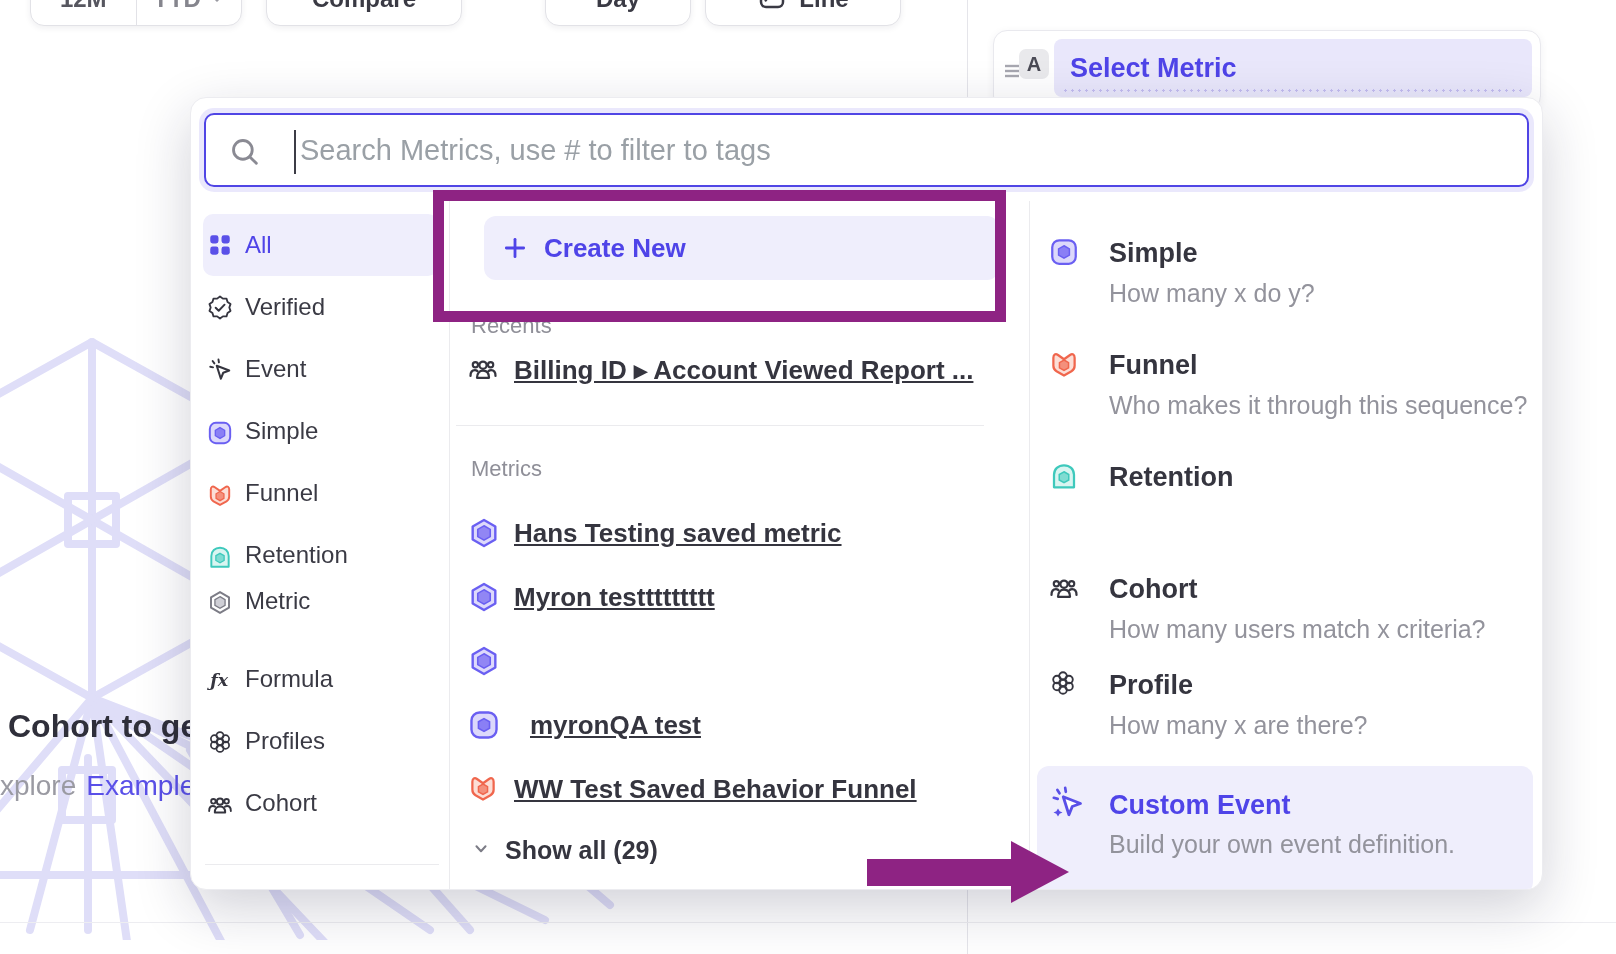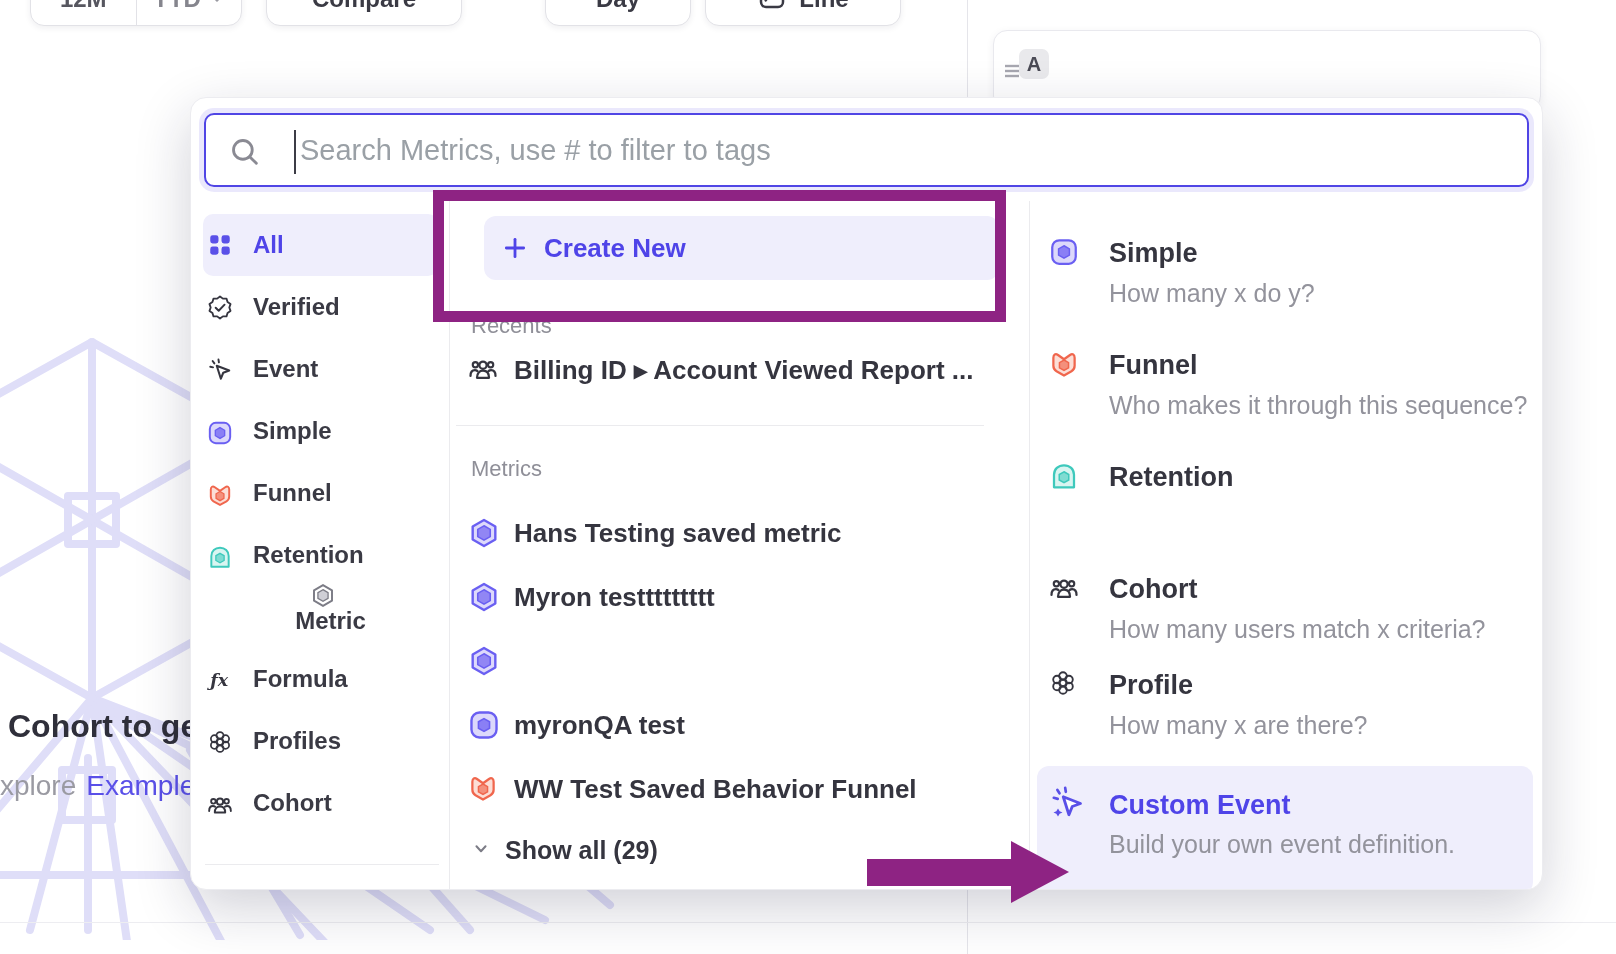--- a/index.html
+++ b/index.html
@@ -53,37 +53,37 @@
   .search-caret{position:absolute;left:88px;top:15px;width:2px;height:44px;background:#3c3c46;}
   .search-input{position:absolute;left:94px;top:4px;width:1200px;height:62px;border:none;outline:none;
     font-family:"Liberation Sans",sans-serif;font-size:29px;color:#3b82f6;background:transparent;}
   .search-input::placeholder{color:#9aa0a6;}
   .v-div{position:absolute;top:103px;width:1px;height:690px;background:var(--divider);}
   .v-div.left{left:258px;} .v-div.right{left:838px;}
 
   
   .cat-row{position:absolute;left:12px;width:235px;height:62px;display:flex;align-items:center;border-radius:10px;cursor:pointer;}
   .cat-row .ic{margin-left:4px;width:26px;height:26px;display:flex;}
-  .cat-row .lbl{margin-left:20px;font-size:24px;font-weight:700;color:#3a3a44;}
+  .cat-row .lbl{margin-left:12px;font-size:24px;font-weight:400;color:#3a3a44;}
   .cat-row.selected{background:var(--accent-soft);}
   .cat-row.selected .lbl{color:var(--accent);}
   .side-divider{position:absolute;left:14px;top:766px;width:234px;height:1px;background:var(--divider);}
 
   
   .create-new{position:absolute;left:277px;top:118px;width:515px;height:64px;background:var(--accent-soft);
     border-radius:12px;display:flex;align-items:center;cursor:pointer;margin-left:16px;}
   .create-new .plus{margin-left:18px;display:flex;}
   .create-new .lbl{margin-left:16px;font-size:26px;font-weight:600;color:var(--accent);}
   .sec-label{position:absolute;left:280px;font-size:22px;font-weight:500;color:var(--text-gray);}
   .recents-label{top:215px;}
   .metrics-label{top:358px;}
   .mid-divider{position:absolute;left:265px;top:327px;width:528px;height:1px;background:var(--divider);}
   .m-item{position:absolute;left:277px;width:520px;height:48px;display:flex;align-items:center;cursor:pointer;}
   .m-item .ic{width:32px;height:32px;display:flex;}
-  .m-item .lbl{margin-left:14px;font-size:26px;font-weight:600;color:var(--text-dark);white-space:nowrap;}
+  .m-item .lbl{margin-left:14px;font-size:26px;font-weight:600;color:var(--text-dark);white-space:nowrap;text-decoration:underline;}
   .show-all{position:absolute;left:280px;top:738px;display:flex;align-items:center;cursor:pointer;}
   .show-all .lbl{margin-left:14px;font-size:25px;font-weight:600;color:var(--text-dark);}
 
   
   .type-item{position:absolute;left:846px;width:496px;height:100px;cursor:pointer;}
   .type-item .ic{position:absolute;left:12px;top:4px;width:36px;height:36px;display:flex;}
   .type-item .title{position:absolute;left:72px;top:5px;font-size:27px;font-weight:600;color:var(--text-dark);}
   .type-item .desc{position:absolute;left:72px;top:46px;font-size:25px;color:var(--desc-gray);white-space:nowrap;}
   .type-item.highlighted{background:var(--accent-soft);border-radius:12px;height:128px;padding-top:0;text-align:right;}
   .type-item.highlighted .title{color:var(--accent);}
@@ -157,20 +157,23 @@
 
   <div class="query-card">
     <span class="drag-handle">
       <svg width="22" height="26" viewBox="0 0 22 26" fill="none">
           <line x1="4" y1="8" x2="18" y2="8" stroke="#a7a7b0" stroke-width="2.4"></line>
           <line x1="4" y1="13" x2="18" y2="13" stroke="#a7a7b0" stroke-width="2.4"></line>
           <line x1="4" y1="18" x2="18" y2="18" stroke="#a7a7b0" stroke-width="2.4"></line>
         </svg>
     </span>
     <div class="series-badge">A</div>
+    <div class="metric-pill">
+      <span>Select Metric</span>
+    </div>
   </div>
 
   <div class="panel">
     <div class="search-box">
       <span class="mag">
         <svg width="34" height="34" viewBox="0 0 24 24" fill="none">
             <circle cx="10.5" cy="10.5" r="6.6" stroke="#8a8a93" stroke-width="2"></circle>
             <line x1="15.3" y1="15.3" x2="20" y2="20" stroke="#8a8a93" stroke-width="2" stroke-linecap="round"></line>
           </svg>
       </span>
@@ -235,21 +238,21 @@
         </div>
         <div class="cat-row" style="top: 426px;">
           <span class="ic">
             <svg width="30" height="30" viewBox="0 0 24 24" fill="none">
               <path d="M4,21 L4,11 C4,6.4 7.4,3.4 12,3.4 C16.6,3.4 20,6.4 20,11 L20,21 Z" fill="#d9f5f1" stroke="#3ec9bc" stroke-width="1.8" stroke-linejoin="round"></path>
               <polygon points="12.00,8.60 15.81,10.80 15.81,15.20 12.00,17.40 8.19,15.20 8.19,10.80" fill="#7fdcd2" stroke="#3ec9bc" stroke-width="1.2"></polygon>
             </svg>
           </span>
           <span class="lbl">Retention</span>
         </div>
-        <div class="cat-row" style="top: 483px; flex-direction: column;">
+        <div class="cat-row" style="top: 472px;">
           <span class="ic">
             <svg width="29" height="29" viewBox="0 0 24 24" fill="none">
               <polygon points="12.00,2.40 20.31,7.20 20.31,16.80 12.00,21.60 3.69,16.80 3.69,7.20" fill="#fff" stroke="#7c7c86" stroke-width="1.8" stroke-linejoin="round"></polygon>
               <polygon points="12.00,6.60 16.68,9.30 16.68,14.70 12.00,17.40 7.32,14.70 7.32,9.30" fill="#cfcfd6" stroke="#7c7c86" stroke-width="1.2"></polygon>
             </svg>
           </span>
           <span class="lbl">Metric</span>
         </div>
         <div class="cat-row" style="top: 550px;">
           <span class="ic">
@@ -340,21 +343,21 @@
           <span class="lbl">Myron testtttttttt</span>
         </div>
         <div class="m-item" style="top: 539px;">
           <span class="ic">
             <svg width="32" height="32" viewBox="0 0 24 24" fill="none">
               <polygon points="12.00,2.20 20.49,7.10 20.49,16.90 12.00,21.80 3.51,16.90 3.51,7.10" fill="#ddd9fb" stroke="#6a5ff2" stroke-width="1.8" stroke-linejoin="round"></polygon>
               <polygon points="12.00,6.60 16.68,9.30 16.68,14.70 12.00,17.40 7.32,14.70 7.32,9.30" fill="#9186f4" stroke="#6a5ff2" stroke-width="1.2"></polygon>
             </svg>
           </span>
         </div>
-        <div class="m-item" style="top: 603px;">
+        <div class="m-item" style="top: 603px; gap: 16px;">
           <span class="ic">
             <svg width="32" height="32" viewBox="0 0 24 24" fill="none">
               <rect x="2.6" y="2.6" width="18.8" height="18.8" rx="6" fill="#dcd8fb" stroke="#6a5ff2" stroke-width="1.8"></rect>
               <polygon points="12.00,7.20 16.16,9.60 16.16,14.40 12.00,16.80 7.84,14.40 7.84,9.60" fill="#8a7ff5" stroke="#6a5ff2" stroke-width="1.2"></polygon>
             </svg>
           </span>
           <span class="lbl">myronQA test</span>
         </div>
         <div class="m-item" style="top: 667px;">
           <span class="ic">

